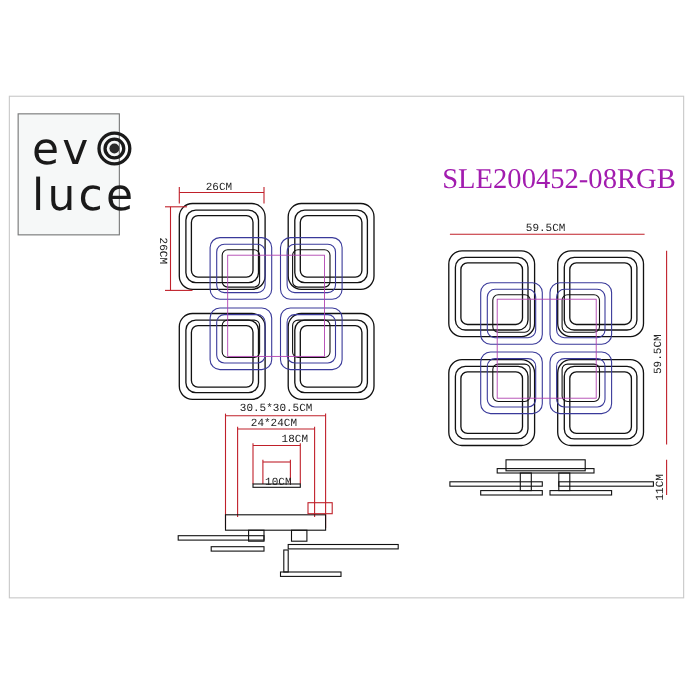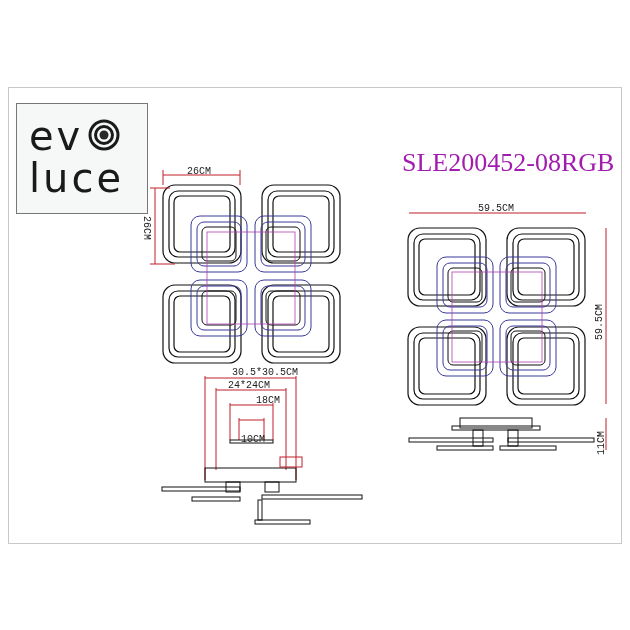--- a/index.html
+++ b/index.html
@@ -1,18 +1,18 @@
 <!DOCTYPE html>
 <html><head>
 <meta charset="utf-8">
 <style>
   html,body{margin:0;padding:0;background:#fff;}
   body{width:630px;height:630px;position:relative;overflow:hidden;font-family:"Liberation Serif",serif;}
   .frame{position:absolute;left:8px;top:87px;width:614px;height:457px;border:1px solid #c8c8c8;box-sizing:border-box;}
-  .logo{position:absolute;left:16px;top:103px;width:132px;height:111px;border:1px solid #777;background:#f6f8f8;box-sizing:border-box;font-family:"DejaVu Sans",sans-serif;color:#1a1a1a;}
+  .logo{position:absolute;left:16px;top:103px;width:93px;height:111px;border:1px solid #777;background:#f6f8f8;box-sizing:border-box;font-family:"DejaVu Sans",sans-serif;color:#1a1a1a;}
   .logo .l1{position:absolute;left:12px;top:10px;font-size:40px;letter-spacing:3px;line-height:44px;}
   .logo .l2{position:absolute;left:12px;top:52px;font-size:40px;letter-spacing:3px;line-height:44px;}
   .logo svg{position:absolute;left:70px;top:14px;}
   .model{position:absolute;left:402px;top:148px;font-size:26px;color:#a21caf;letter-spacing:0px;font-family:"Liberation Serif",serif;}
   .dim{position:absolute;font-family:"Liberation Mono",monospace;font-size:10px;color:#222;white-space:nowrap;}
   svg.draw{position:absolute;left:0;top:0;}
 </style>
 </head>
 <body>
 
@@ -115,17 +115,17 @@
     <rect x="473" y="430" width="10" height="16"></rect>
     <rect x="508" y="430" width="10" height="16"></rect>
     <line x1="606" y1="418" x2="606" y2="450" stroke="#c0202a"></line>
   </g>
 </svg>
 
 <span class="dim" style="left:187px;top:166px;">26CM</span>
 <span class="dim" style="left:139px;top:216px;transform:rotate(90deg);transform-origin:left top;left:152px;">26CM</span>
 <span class="dim" style="left:478px;top:203px;">59.5CM</span>
 <span class="dim" style="left:612px;top:300px;transform:rotate(-90deg);transform-origin:left top;left:594px;top:340px;">59.5CM</span>
-<span class="dim" style="left:232px;top:367px;">30.5*30.5CM</span>
+<span class="dim" style="left:218px;top:367px;">30.5*30.5CM</span>
 <span class="dim" style="left:228px;top:380px;">24*24CM</span>
 <span class="dim" style="left:256px;top:395px;">18CM</span>
 <span class="dim" style="left:241px;top:434px;">10CM</span>
 <span class="dim" style="left:596px;top:455px;transform:rotate(-90deg);transform-origin:left top;">11CM</span>
 
 </body></html>

